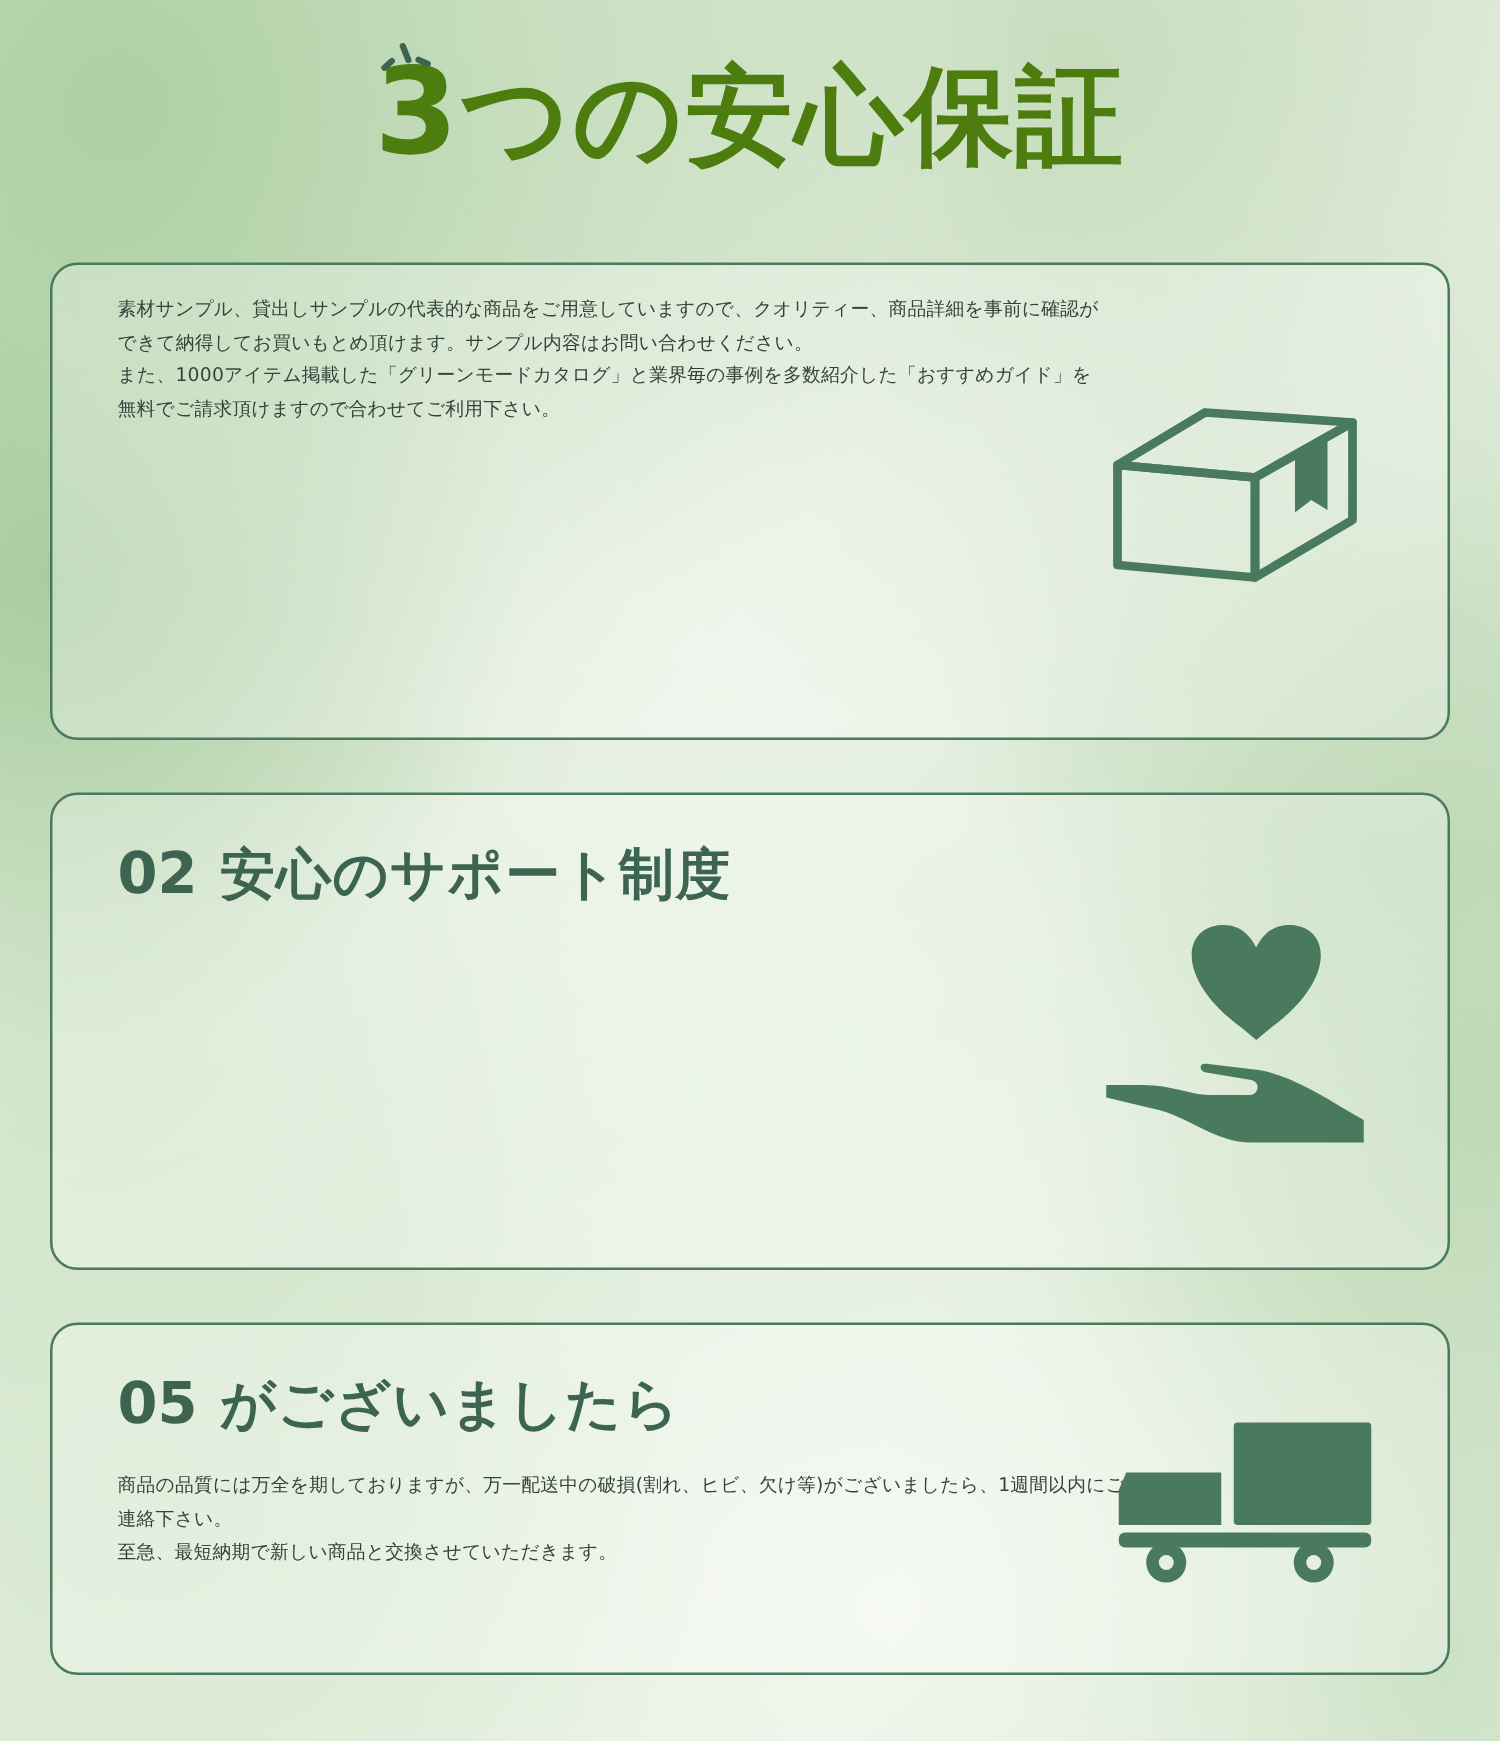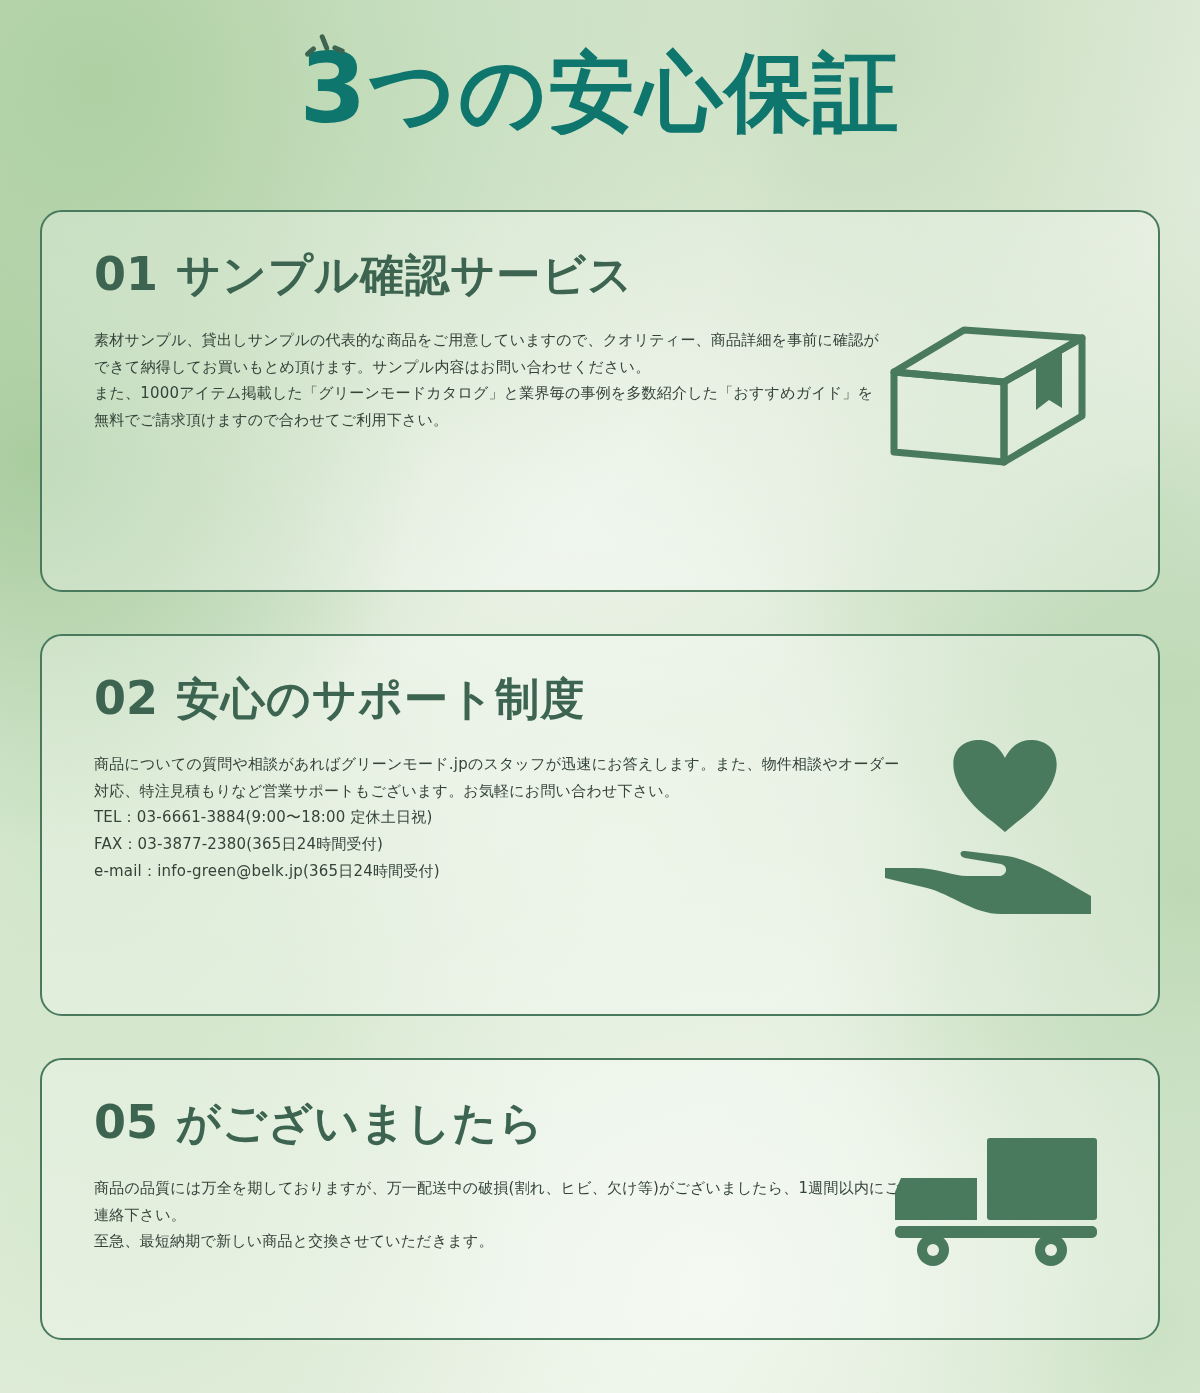--- a/index.html
+++ b/index.html
@@ -51,21 +51,21 @@
     width: 1200px;
     text-align: center;
   }
   .title {
     display: inline-block;
     position: relative;
     font-family: "DejaVu Sans", "Liberation Sans", sans-serif;
     font-size: 86px;
     font-weight: 700;
     letter-spacing: 2px;
-    color: #0f766e;
+    color: #4d7c0f;
     line-height: 1.15;
   }
   .title .num {
     font-size: 96px;
     font-weight: 700;
   }
   .sparkle {
     position: absolute;
     left: 8px;
     top: 0px;
@@ -150,47 +150,39 @@
       <span class="sparkle">
         <span class="s1"></span>
           <span class="s2"></span>
           <span class="s3"></span>
       </span>
       <span class="num">3</span><span>つの安心保証</span>
     </div>
   </div>
 
   <div class="card" id="card1">
-    <div class="card-head">
-      <span class="card-num">01</span>
-      <span class="card-title">サンプル確認サービス</span>
-    </div>
     <div class="card-body">素材サンプル、貸出しサンプルの代表的な商品をご用意していますので、クオリティー、商品詳細を事前に確認ができて納得してお買いもとめ頂けます。サンプル内容はお問い合わせください。
 また、1000アイテム掲載した「グリーンモードカタログ」と業界毎の事例を多数紹介した「おすすめガイド」を無料でご請求頂けますので合わせてご利用下さい。</div>
     <div class="icon-box" id="icon1">
       <svg width="210" height="150" viewBox="0 0 210 150">
         <g fill="none" stroke="#4a7a5e" stroke-width="7" stroke-linejoin="round">
           <path d="M8 52 L8 132 L118 142 L118 62 Z"></path>
           <path d="M8 52 L78 10 L196 18 L118 62 Z"></path>
           <path d="M118 62 L196 18 L196 96 L118 142 Z"></path>
         </g>
         <path d="M150 41 L150 90 L163 80 L176 88 L176 26 Z" fill="#4a7a5e"></path>
       </svg>
     </div>
   </div>
 
   <div class="card" id="card2">
     <div class="card-head">
       <span class="card-num">02</span>
       <span class="card-title">安心のサポート制度</span>
     </div>
-    <div class="card-body">商品についての質問や相談があればグリーンモード.jpのスタッフが迅速にお答えします。また、物件相談やオーダー対応、特注見積もりなど営業サポートもございます。お気軽にお問い合わせ下さい。
-TEL：03-6661-3884(9:00〜18:00 定休土日祝)
-FAX：03-3877-2380(365日24時間受付)
-e-mail：info-green@belk.jp(365日24時間受付)</div>
     <div class="icon-box" id="icon2">
       <svg width="215" height="185" viewBox="0 0 215 185">
         <path d="M112 86 C 60 48, 64 6, 96 4 C 112 3, 120 14, 124 22 C 128 14, 136 3, 152 4 C 184 6, 188 48, 136 86 L124 96 Z" fill="#4a7a5e"></path>
         <path d="M4 108 L4 132 L34 132 C 56 132, 72 140, 86 140 L118 140 C 126 140, 128 130, 120 128 L84 122 C 78 121, 78 114, 84 115 L126 120 C 150 124, 176 140, 196 152 L210 160 L210 178 L120 178 C 92 178, 70 158, 46 152 L4 142 Z" fill="#4a7a5e"></path>
       </svg>
     </div>
   </div>
 
   <div class="card" id="card3">
     <div class="card-head">

